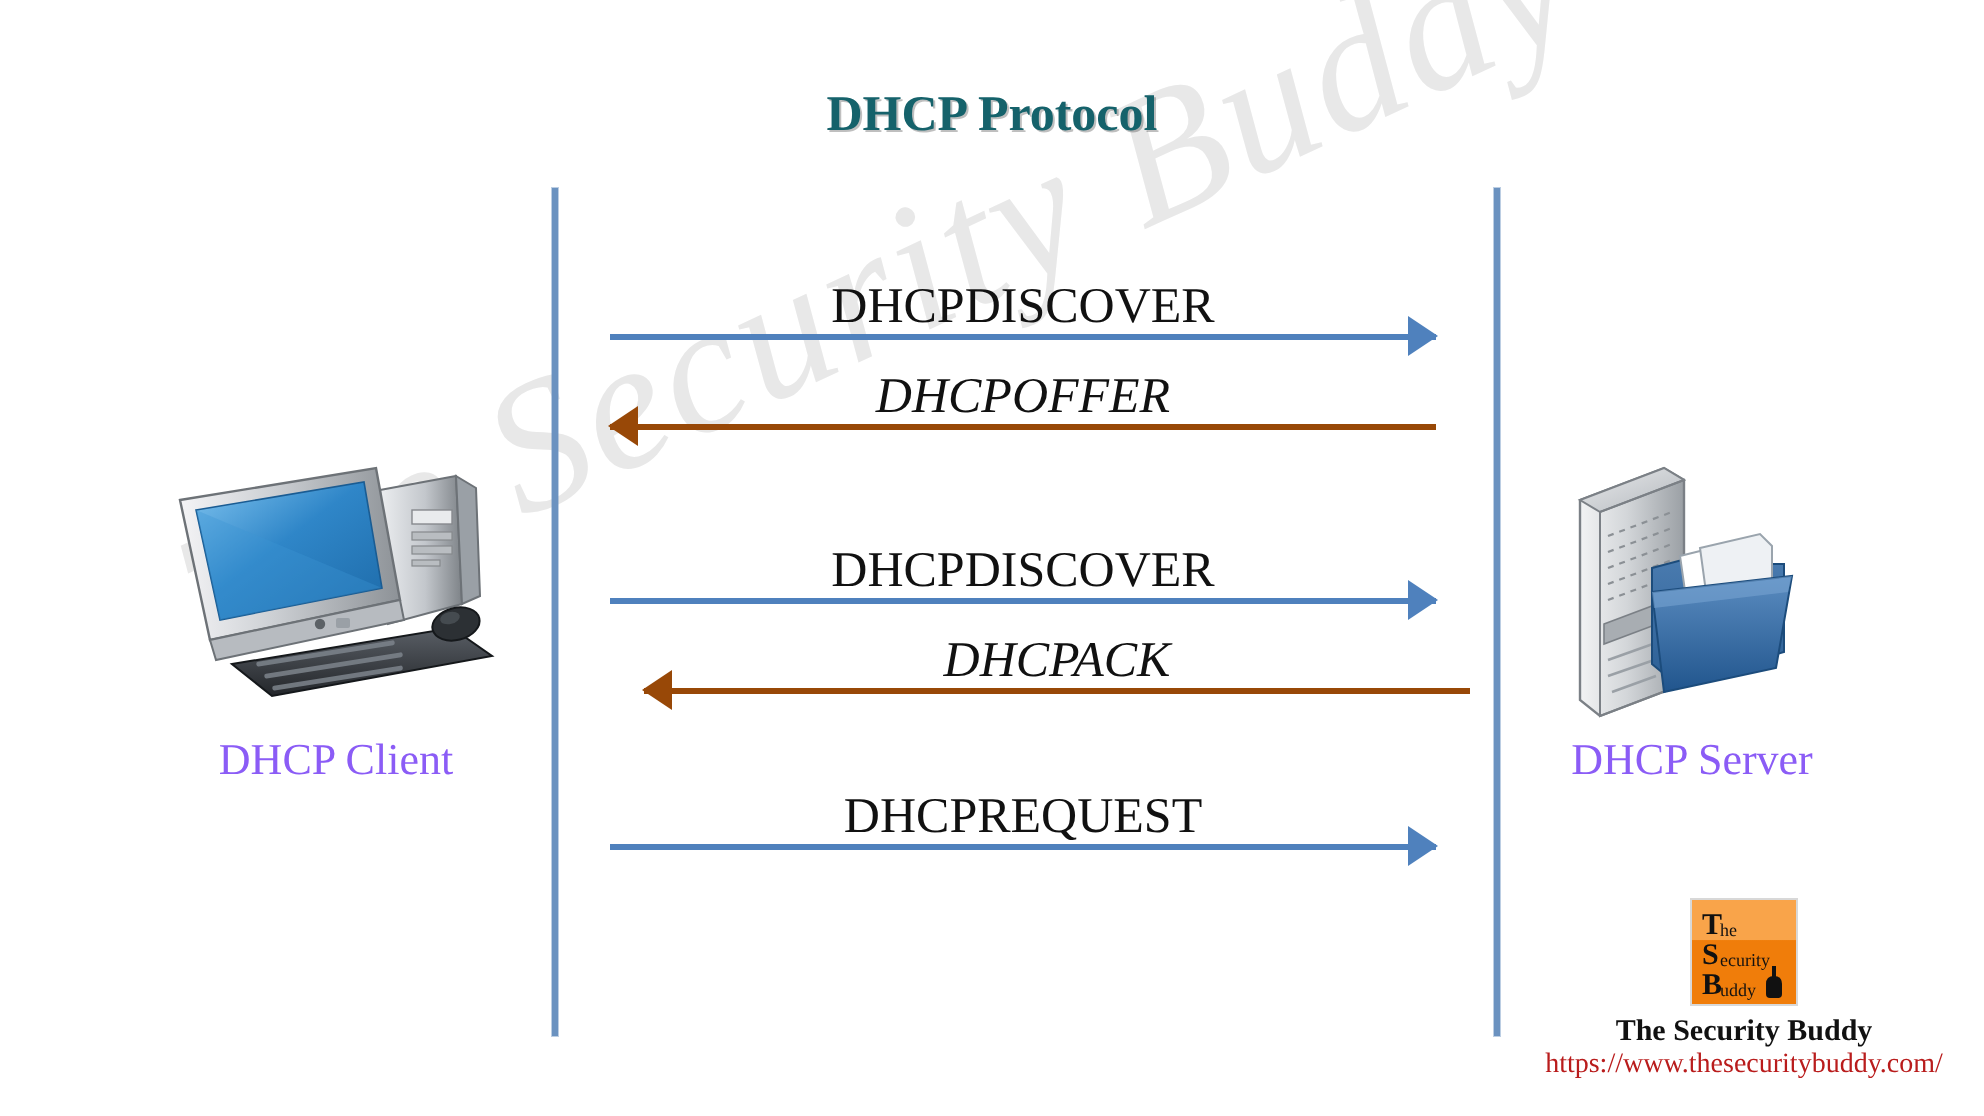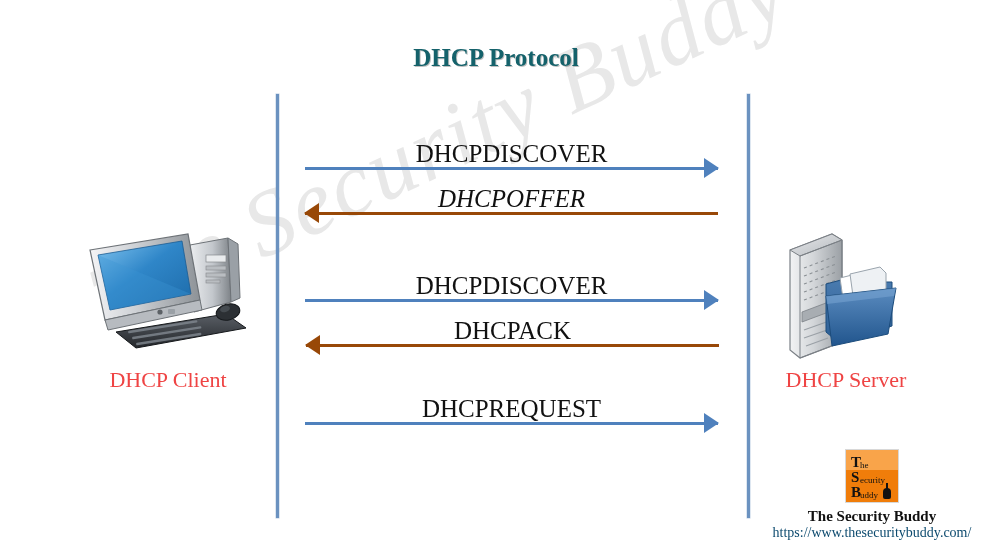--- a/index.html
+++ b/index.html
@@ -43,21 +43,21 @@
     white-space:nowrap;
   }
   .msg .line{position:absolute;left:0;right:0;height:3px;top:27px;}
   .msg .head{position:absolute;top:18px;width:0;height:0;}
   .msg.ltr .head{right:-1px;border-top:10px solid transparent;border-bottom:10px solid transparent;}
   .msg.rtl .head{left:-1px;border-top:10px solid transparent;border-bottom:10px solid transparent;}
 
   
   .node-label{
     position:absolute;text-align:center;width:240px;
-    font-family:"Liberation Serif",serif;font-size:22px;color:#ef4444;z-index:6;
+    font-family:"Liberation Serif",serif;font-size:22px;color:#8b5cf6;z-index:6;
   }
   #label-client{left:48px;top:367px;}
   #label-server{left:726px;top:367px;}
 
   
   #client-art{position:absolute;left:78px;top:228px;width:186px;height:132px;z-index:4;}
   #server-art{position:absolute;left:770px;top:226px;width:140px;height:140px;z-index:4;}
 
   
   #brand{position:absolute;left:752px;top:449px;width:240px;text-align:center;z-index:7;}
@@ -65,21 +65,21 @@
     width:52px;height:52px;margin:0 auto;position:relative;display:block;
     background:linear-gradient(180deg,#f9a44a 0%,#f9a44a 38%,#f07d0a 39%,#f07d0a 100%);
     border:1px solid #d8d8d8;
   }
   #brand-logo svg{display:block;}
   .brand-name{
     font-family:"Liberation Serif",serif;font-weight:bold;font-size:15px;
     color:#111;margin-top:5px;line-height:1.15;
   }
   .brand-url{
-    font-family:"Liberation Serif",serif;font-size:14px;color:#0c4a6e;line-height:1.15;
+    font-family:"Liberation Serif",serif;font-size:14px;color:#b91c1c;line-height:1.15;
   }
 </style>
 </head>
 <body>
 
 <div id="canvas">
 
   <div class="watermark">The Security Buddy</div>
 
   <div class="title" style="color: rgb(21, 98, 107);">DHCP Protocol</div>
@@ -203,21 +203,21 @@
     <div class="line" style="background: rgb(152, 72, 7);"></div>
     <div class="head" style="border-right: 15px solid rgb(152, 72, 7);"></div>
   </div>
 
   <div class="msg ltr" id="msg-2" style="left: 305px; width: 413px; top: 272px;">
     <div class="label">DHCPDISCOVER</div>
     <div class="line" style="background: rgb(79, 129, 189);"></div>
     <div class="head" style="border-left: 15px solid rgb(79, 129, 189);"></div>
   </div>
 
-  <div class="msg rtl" id="msg-3" style="left: 306px; width: 413px; top: 317px;">
+  <div class="msg rtl" id="msg-3" style="left: 322px; width: 413px; top: 317px; font-style: italic;">
     <div class="label">DHCPACK</div>
     <div class="line" style="background: rgb(152, 72, 7);"></div>
     <div class="head" style="border-right: 15px solid rgb(152, 72, 7);"></div>
   </div>
 
   <div class="msg ltr" id="msg-4" style="left: 305px; width: 413px; top: 395px;">
     <div class="label">DHCPREQUEST</div>
     <div class="line" style="background: rgb(79, 129, 189);"></div>
     <div class="head" style="border-left: 15px solid rgb(79, 129, 189);"></div>
   </div>

